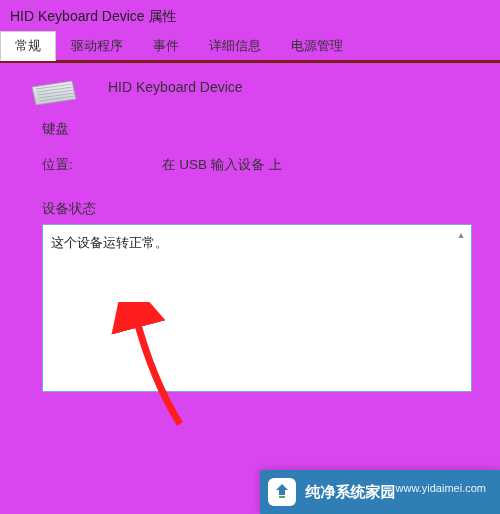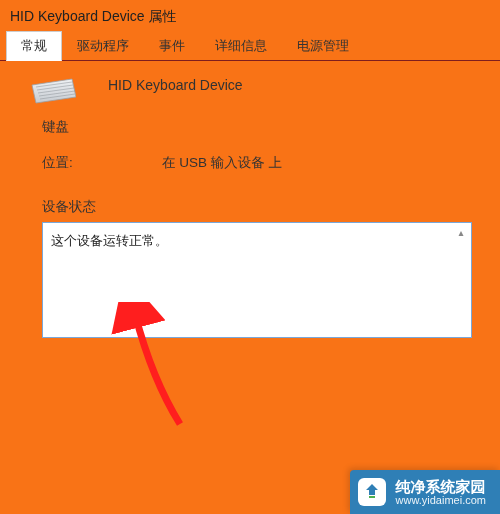--- a/index.html
+++ b/index.html
@@ -11,31 +11,30 @@
   font-size: 13px;
   color: #333;
   background: #fff;
   overflow: hidden;
   position: relative;
 }
 .window {
   width: 500px;
   height: 514px;
   position: relative;
-  background: #f97316;
+  background: #d946ef;
 }
 .title {
   padding: 8px 10px 6px 10px;
   font-size: 14px;
   color: #222;
 }
 .tabs {
   display: flex;
-  border-bottom: 1px solid #7f1d1d;
-  padding-left: 6px;
+  border-bottom: 3px solid #7f1d1d;
   align-items: flex-end;
   height: 28px;
 }
 .tab {
   padding: 5px 14px 5px 14px;
   font-size: 13px;
   color: #333;
   cursor: pointer;
   position: relative;
   top: 1px;
@@ -81,21 +80,21 @@
 .status-section {
   padding-left: 20px;
 }
 .status-label {
   font-size: 13.5px;
   margin-bottom: 6px;
 }
 .status-box {
   position: relative;
   width: 430px;
-  height: 116px;
+  height: 168px;
   border: 1px solid #7aa7d8;
   background: #fff;
   box-sizing: border-box;
   padding: 8px 24px 8px 8px;
   font-size: 13px;
   color: #222;
   line-height: 1.5;
   overflow: hidden;
 }
 .status-scroll-up {
@@ -142,21 +141,21 @@
 }
 .wm-text-cn {
   font-size: 15px;
   font-weight: 600;
 }
 .wm-text-url {
   font-size: 11px;
   opacity: .9;
   margin-top: -1px;
 }
-.wm-text-stack { display:flex; flex-direction:column; line-height:1.15; }
+.wm-text-stack { display:flex; line-height:1.15; }
 </style>
 </head>
 <body>
 
 <div class="window">
 
   <div class="title">HID Keyboard Device 属性</div>
 
   <div class="tabs">
     <div class="tab active">常规</div>

